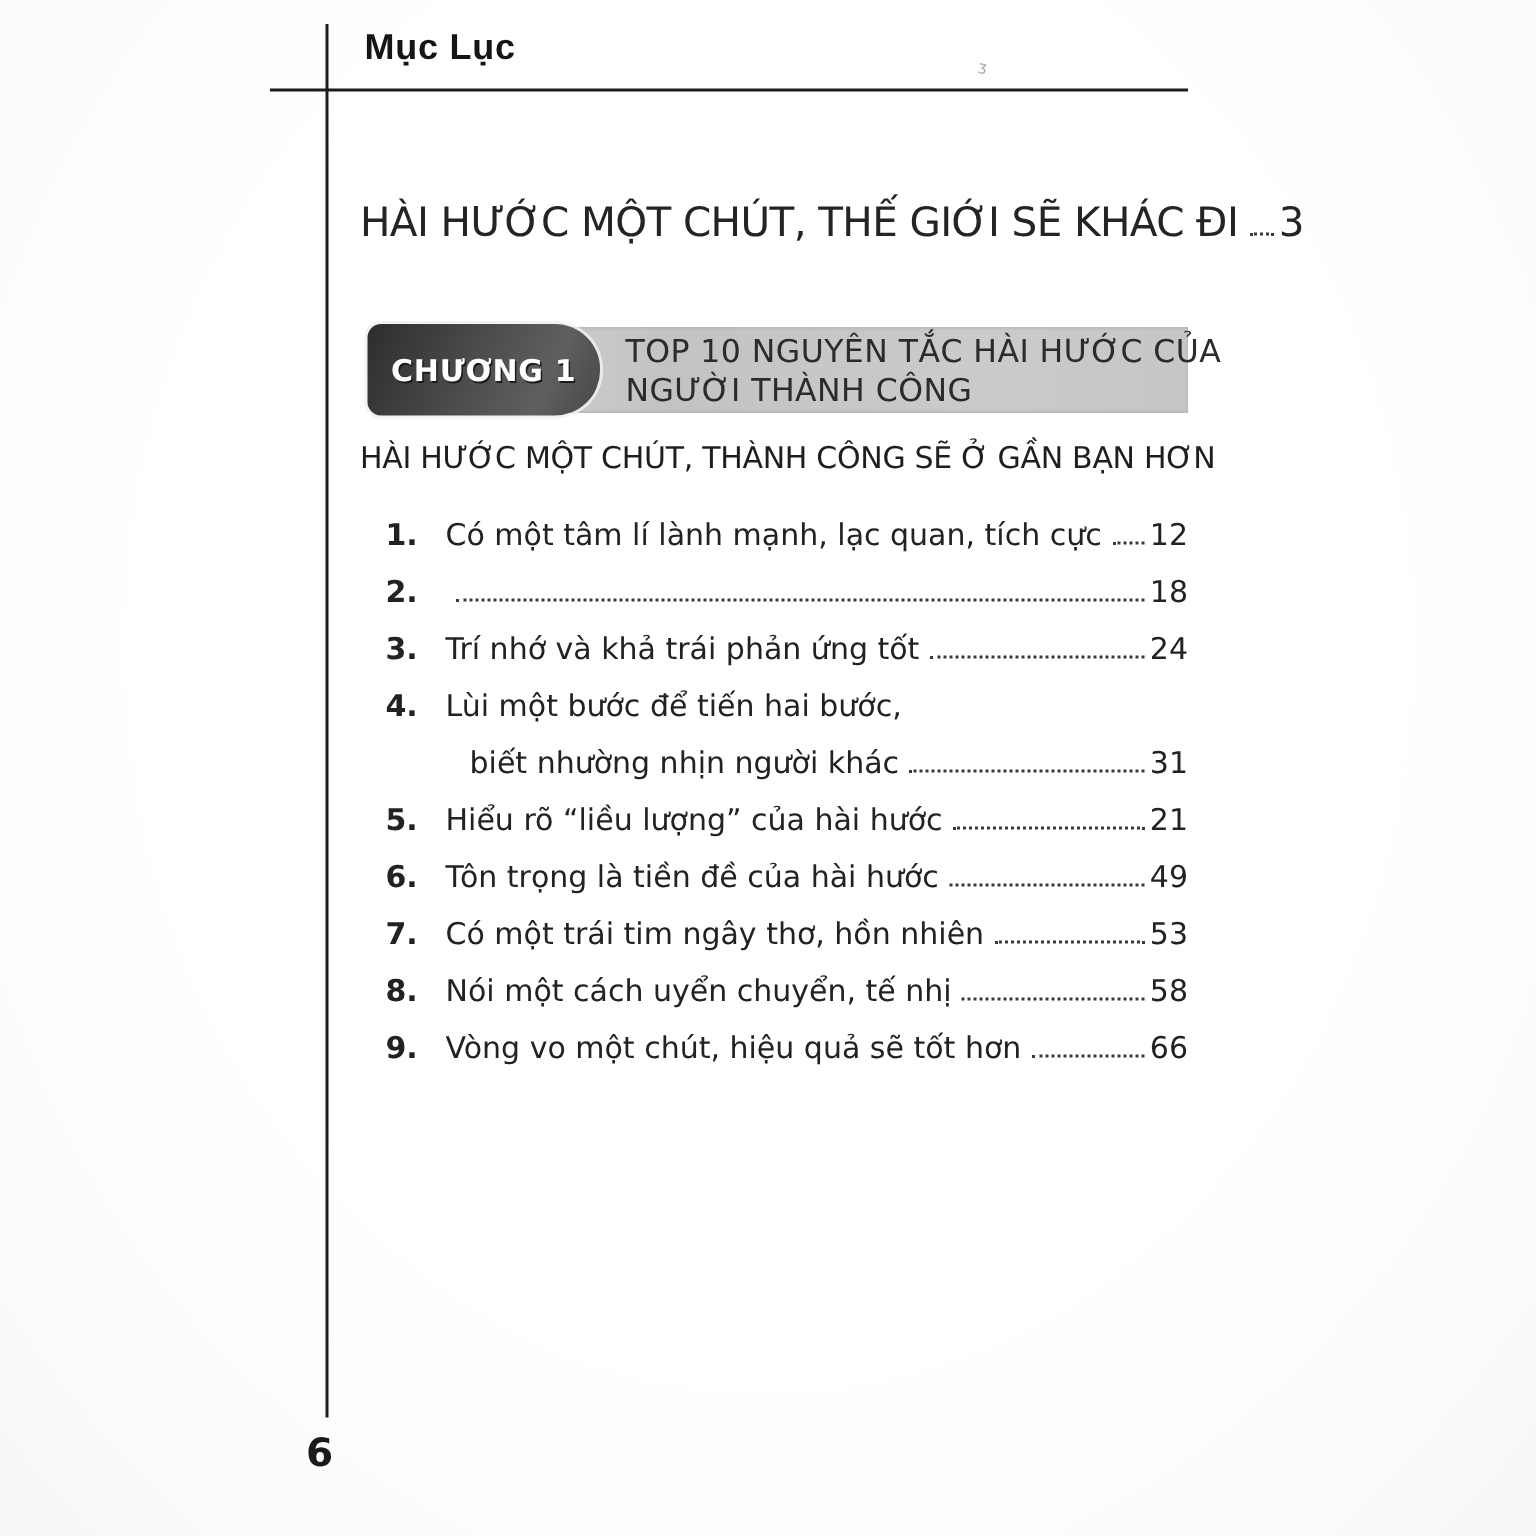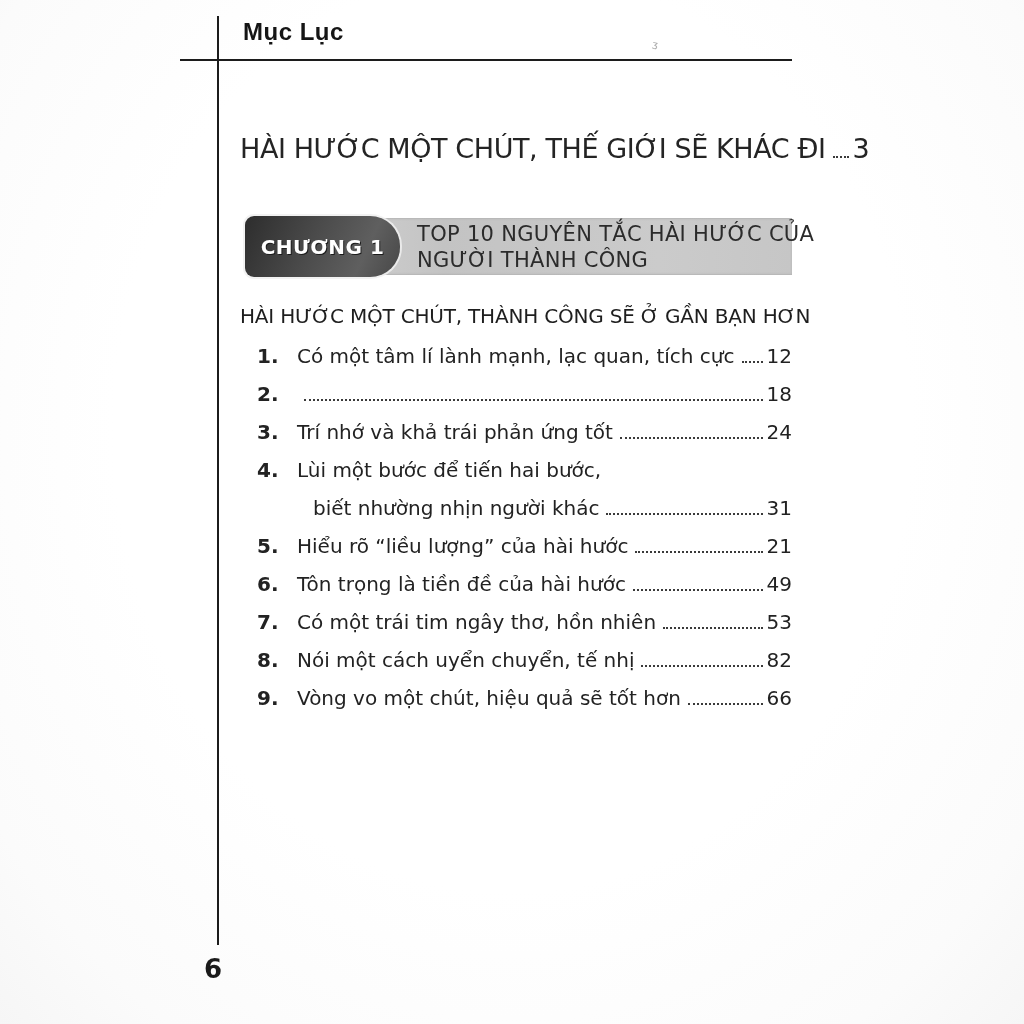--- a/index.html
+++ b/index.html
@@ -67,21 +67,21 @@
     text-shadow:1px 1px 0 #1c1c1c;
   }
   .banner-title {
     position:absolute; left:172px; top:5px;
     font-size:21px; line-height:26px; letter-spacing:0.3px;
     color:#2b2b2b; white-space:nowrap;
   }
   .banner-title span { display:block; }
 
   .section-subtitle {
-    position:absolute; left:240px; top:304px;
+    position:absolute; left:240px; top:293px;
     font-size:20px; letter-spacing:-0.2px; color:#1e1e1e;
     white-space:nowrap;
   }
 
   .toc-list {
     position:absolute; left:257px; top:337px; width:535px;
     list-style:none; font-size:20px; color:#222222;
   }
   .toc-item { min-height:38px; line-height:38px; }
   .toc-num { flex:0 0 40px; font-weight:700; }
@@ -167,21 +167,21 @@
     <li class="toc-item toc-flex">
       <span class="toc-num">7.</span>
       <span class="toc-title">Có một trái tim ngây thơ, hồn nhiên</span>
       <span class="leader"></span>
       <span class="pg">53</span>
     </li>
     <li class="toc-item toc-flex">
       <span class="toc-num">8.</span>
       <span class="toc-title">Nói một cách uyển chuyển, tế nhị</span>
       <span class="leader"></span>
-      <span class="pg">82</span>
+      <span class="pg">58</span>
     </li>
     <li class="toc-item toc-flex">
       <span class="toc-num">9.</span>
       <span class="toc-title">Vòng vo một chút, hiệu quả sẽ tốt hơn</span>
       <span class="leader"></span>
       <span class="pg">66</span>
     </li>
   </ul>
 
   <div class="footer-num">6</div>

